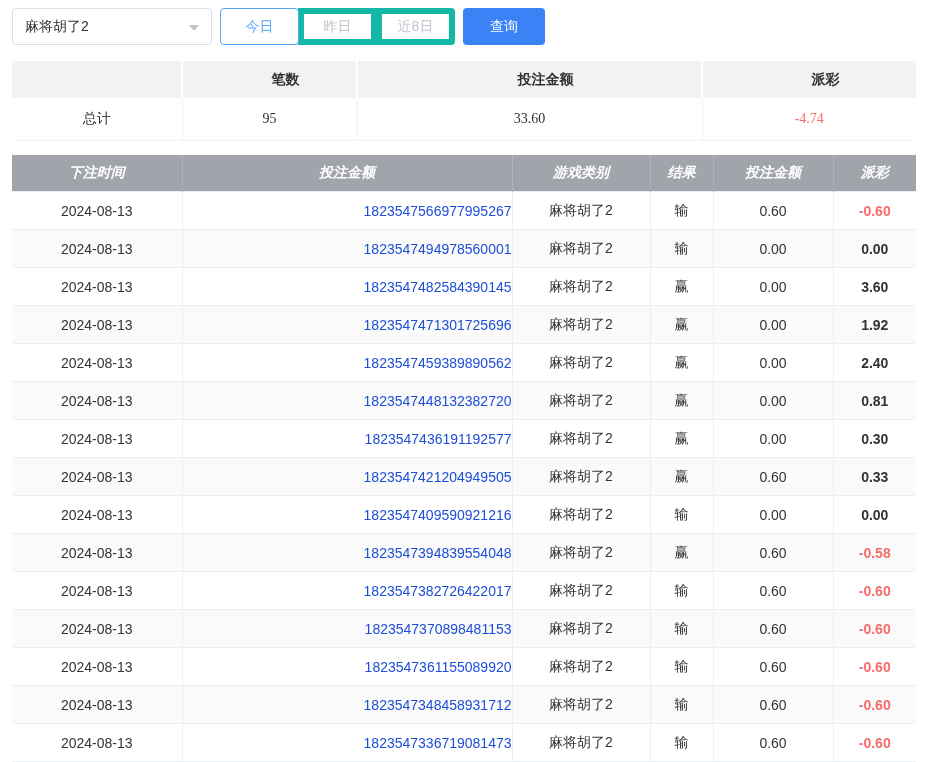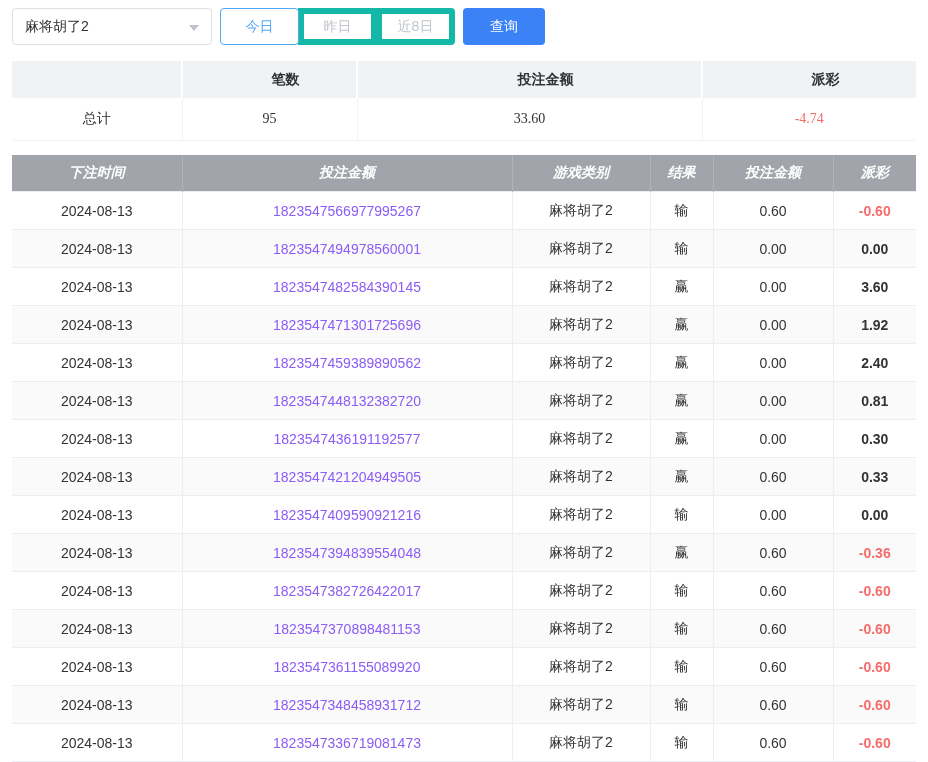--- a/index.html
+++ b/index.html
@@ -74,21 +74,21 @@
   }
   .bet-table th:last-child { border-right: none; }
   .bet-table td {
     height: 38px; text-align: center;
     border: 1px solid #ebeef5; color: #333;
     overflow: hidden; white-space: nowrap;
   }
   .bet-table td:first-child { border-left: none; }
   .bet-table td:last-child { border-right: none; font-weight: bold; }
   .bet-table tbody tr:nth-child(even) td { background: #fafafa; }
-  .bet-table .id-cell { color: #8b5cf6; }
+  .bet-table .id-cell { color: #1d4ed8; text-align: right; }
   .neg { color: #f56c6c !important; }
 </style>
 </head>
 <body>
 
 <div class="topbar">
   <div class="select-box">
     <span>麻将胡了2</span>
     <span class="caret"></span>
   </div>
@@ -219,21 +219,21 @@
         <td>输</td>
         <td>0.00</td>
         <td>0.00</td>
       </tr>
       <tr>
         <td>2024-08-13</td>
         <td class="id-cell">1823547394839554048</td>
         <td>麻将胡了2</td>
         <td>赢</td>
         <td>0.60</td>
-        <td class="neg">-0.36</td>
+        <td class="neg">-0.58</td>
       </tr>
       <tr>
         <td>2024-08-13</td>
         <td class="id-cell">1823547382726422017</td>
         <td>麻将胡了2</td>
         <td>输</td>
         <td>0.60</td>
         <td class="neg">-0.60</td>
       </tr>
       <tr>

